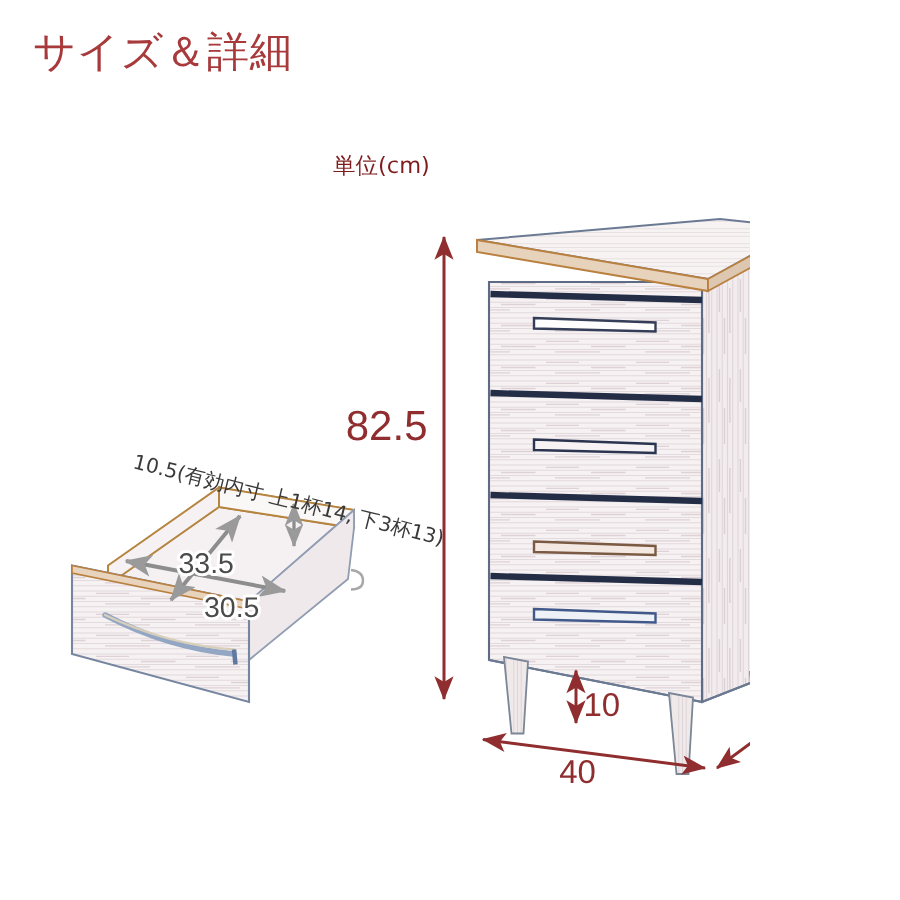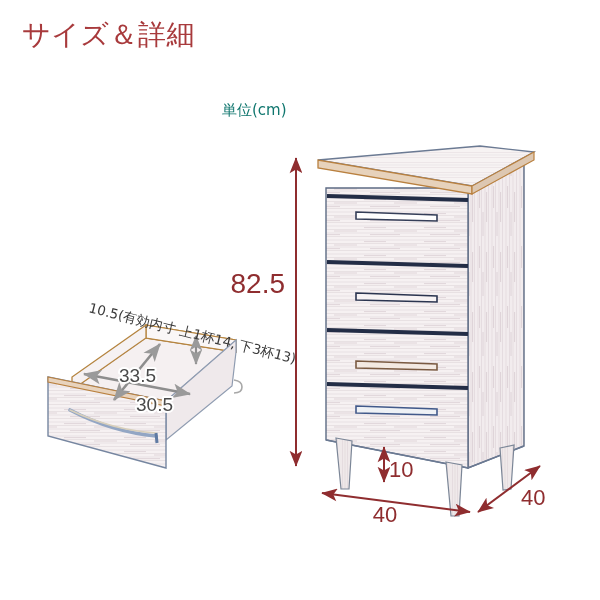--- a/index.html
+++ b/index.html
@@ -6,21 +6,21 @@
   html, body {
     margin: 0;
     padding: 0;
     background: #ffffff;
   }
   body {
     font-family: "Liberation Sans", "DejaVu Sans", sans-serif;
   }
   #page {
     position: relative;
-    width: 600px;
+    width: 500px;
     height: 600px;
     background: #ffffff;
     overflow: hidden;
   }
   #page-title {
     position: absolute;
     left: 22px;
     top: 18px;
     font-size: 28px;
     line-height: 34px;
@@ -28,21 +28,21 @@
     color: #a83a3c;
     font-family: "DejaVu Sans", "Liberation Sans", sans-serif;
     white-space: nowrap;
   }
   #unit-label {
     position: absolute;
     left: 222px;
     top: 101px;
     font-size: 15px;
     line-height: 18px;
-    color: #0f766e;
+    color: #7f1d1d;
     font-family: "DejaVu Sans", "Liberation Sans", sans-serif;
     white-space: nowrap;
   }
   #figure-svg {
     position: absolute;
     left: 0;
     top: 0;
   }
   .dimtext {
     font-family: "Liberation Sans", "DejaVu Sans", sans-serif;

